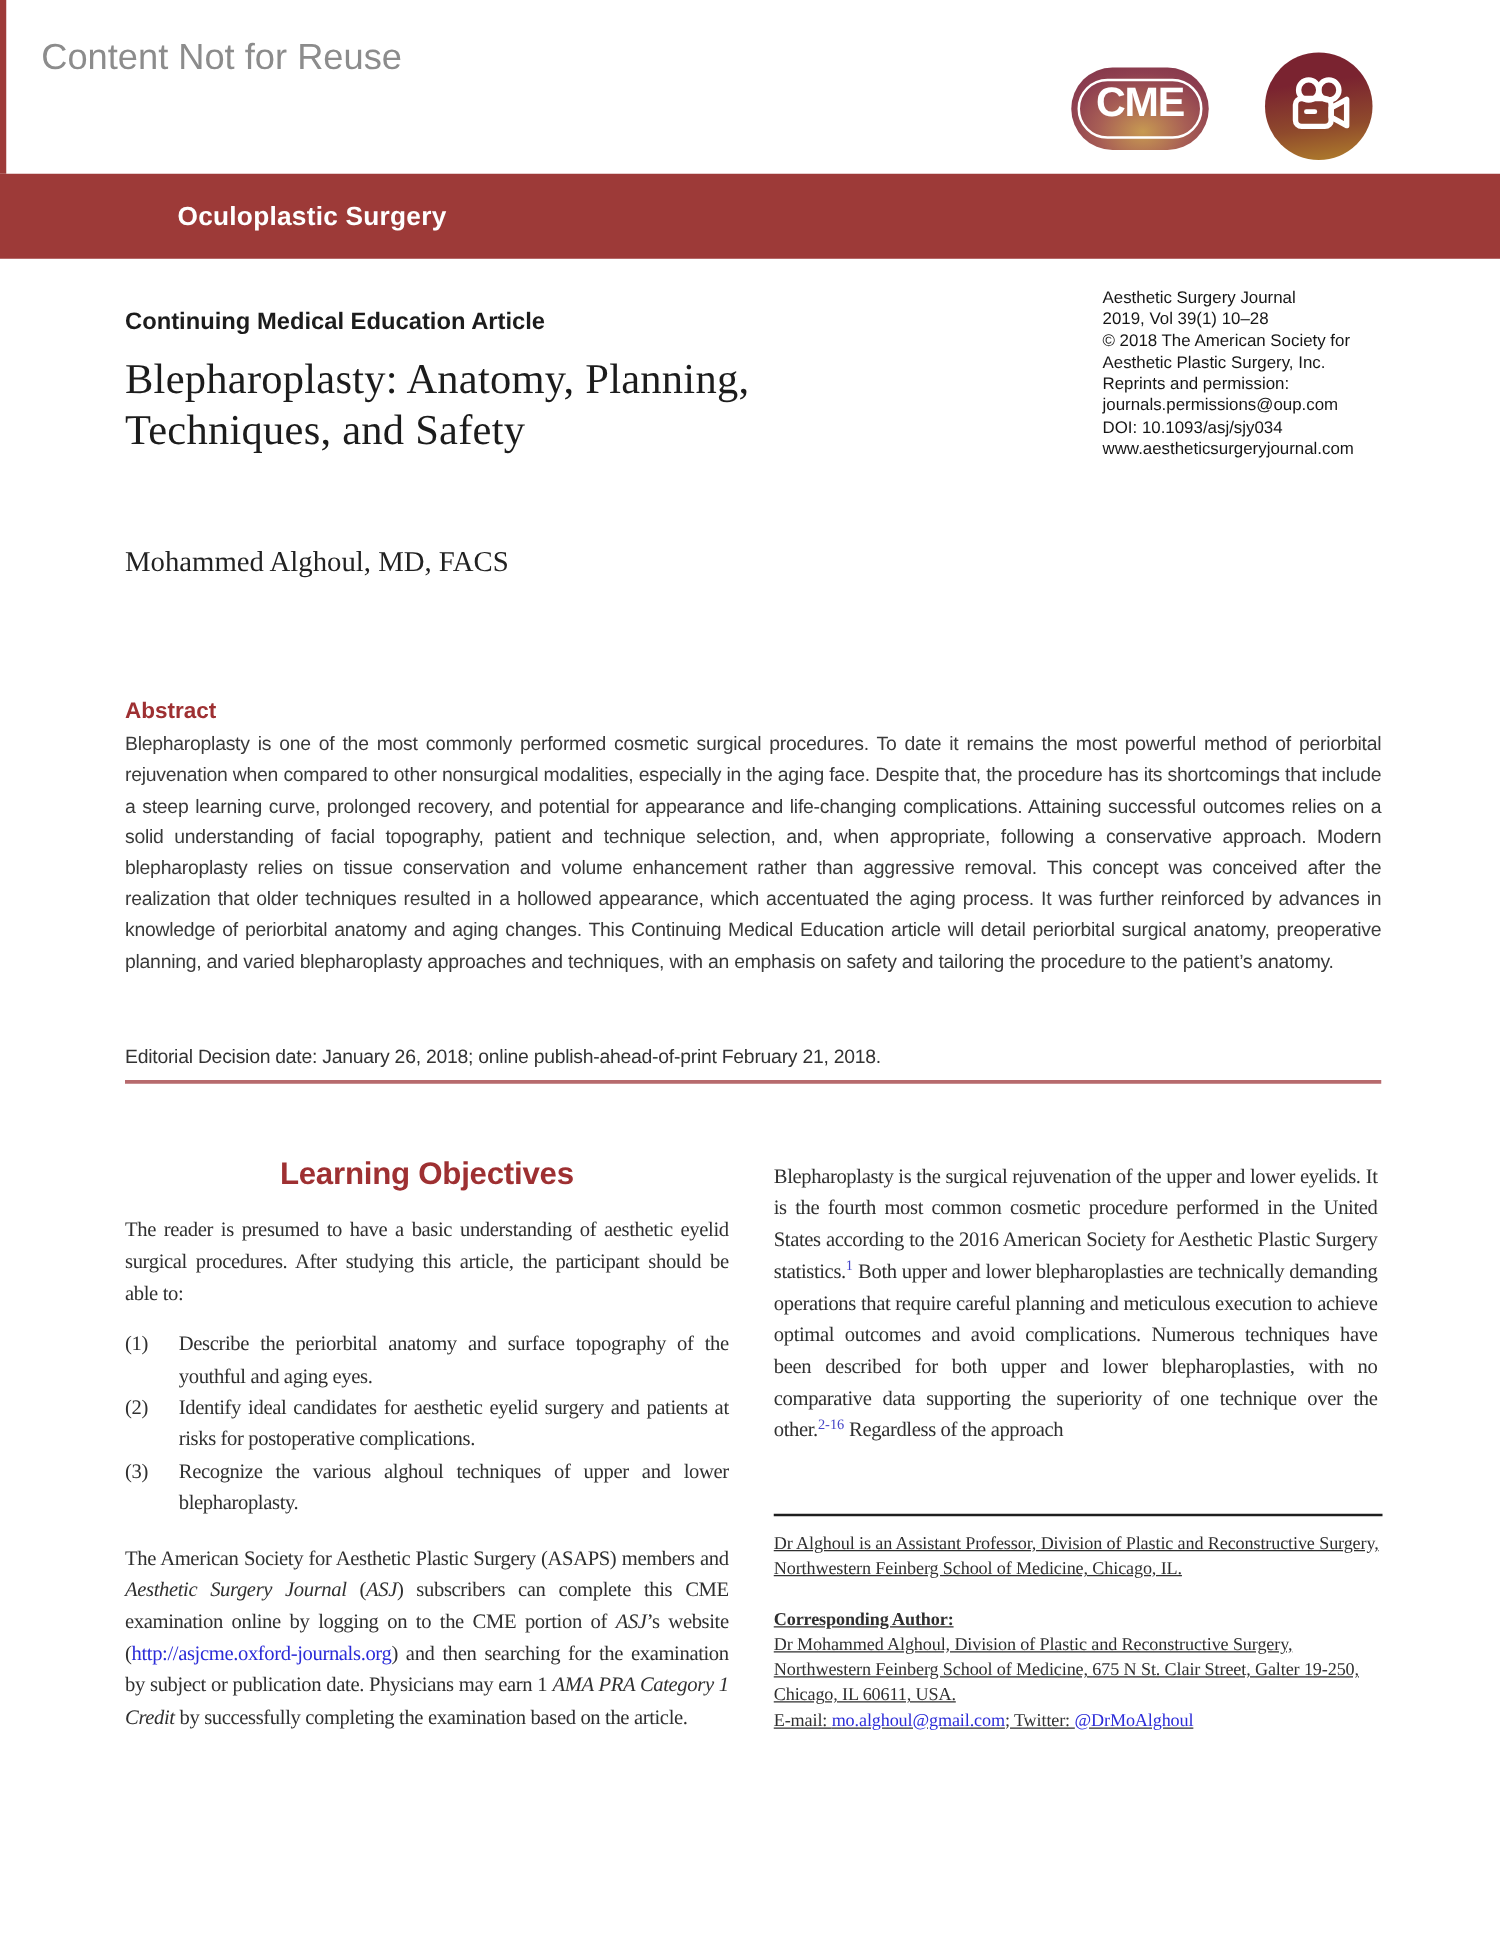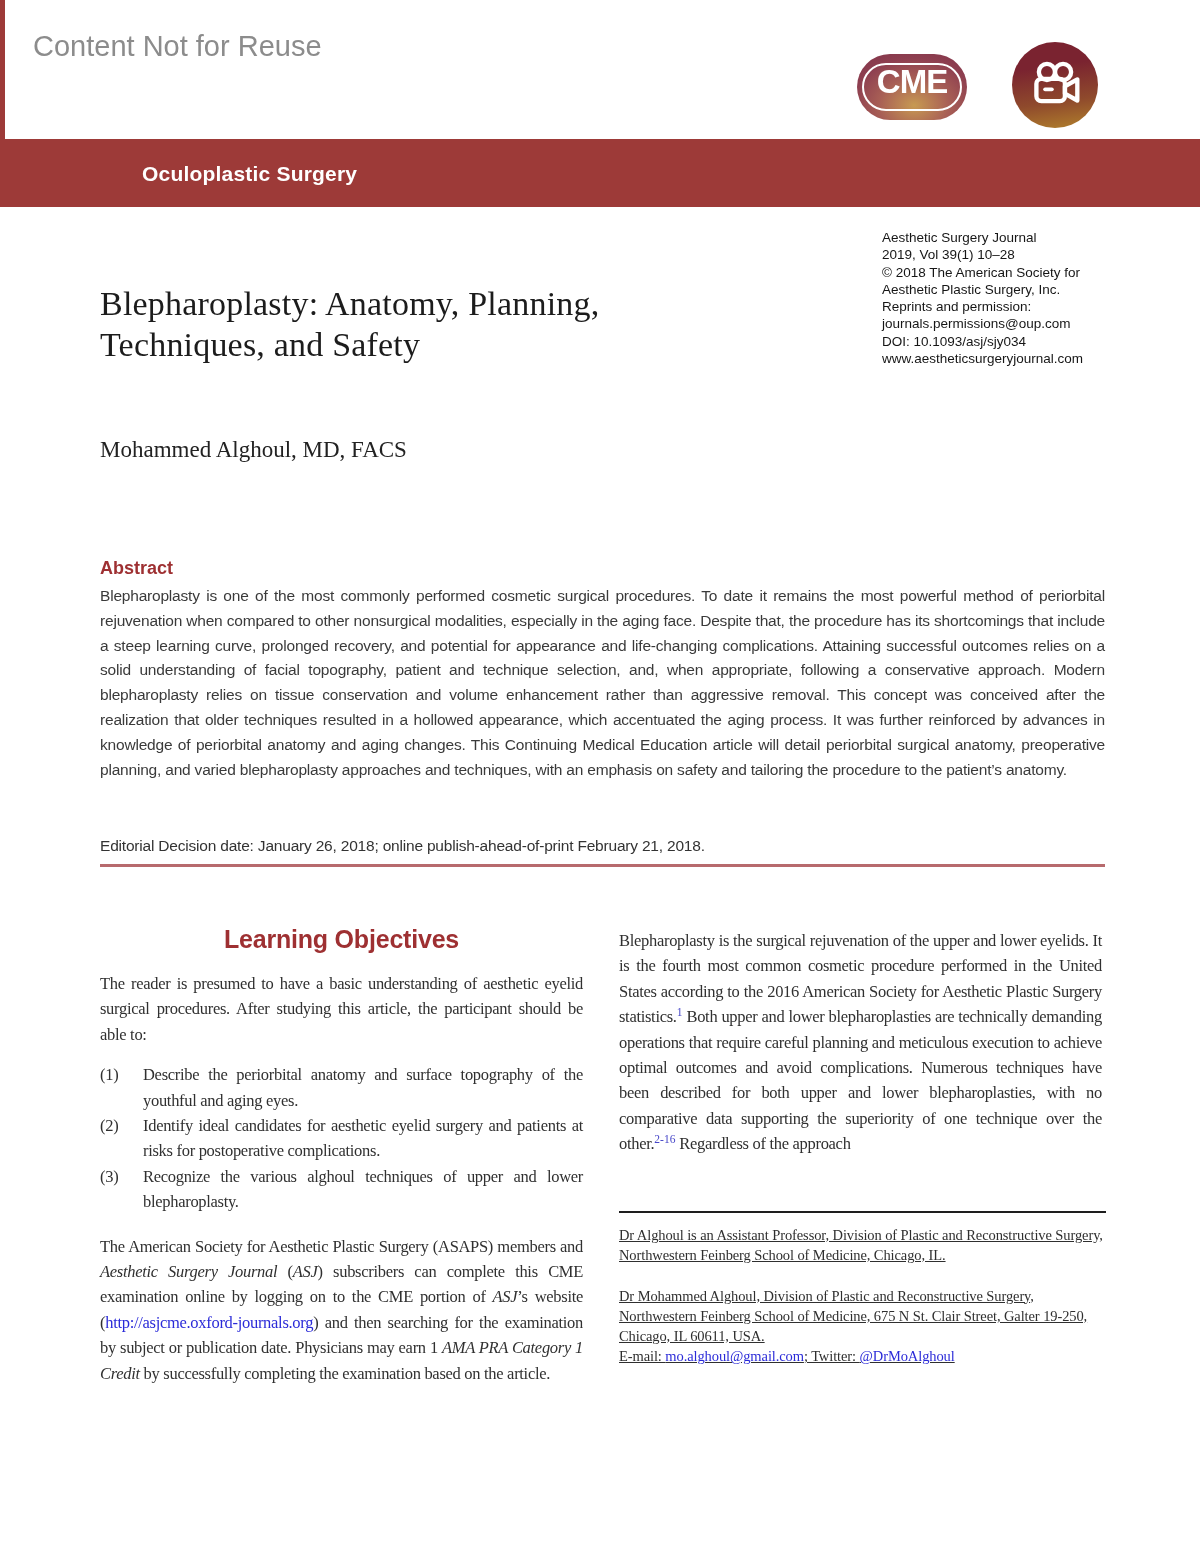--- a/index.html
+++ b/index.html
@@ -93,20 +93,21 @@
         <rect x="31" y="54" width="17" height="6" rx="3" fill="#ffffff" stroke="none"></rect>
         <path d="M66 52 L86 41 L86 75 L66 64 Z"></path>
       </svg>
     </span>
   </div>
 
   <div class="banner">
     <span class="banner-label">Oculoplastic Surgery</span>
   </div>
 
+  <div class="kicker">Continuing Medical Education Article</div>
 
   <div class="title">
     <div>Blepharoplasty: Anatomy, Planning,</div>
     <div>Techniques, and Safety</div>
   </div>
 
   <div class="journal-info">
     <div>Aesthetic Surgery Journal</div>
     <div>2019, Vol 39(1) 10–28</div>
     <div>© 2018 The American Society for</div>
@@ -146,17 +147,18 @@
     <div><span class="seg-n">The American Society for Aesthetic Plastic Surgery (ASAPS) members and </span><em class="seg-i">Aesthetic Surgery Journal</em><span class="seg-n"> (</span><em class="seg-i">ASJ</em><span class="seg-n">) subscribers can complete this CME examination online by logging on to the CME portion of </span><em class="seg-i">ASJ</em><span class="seg-n">’s website (</span><span class="seg-link">http://asjcme.oxford-journals.org</span><span class="seg-n">) and then searching for the examination by subject or publication date. Physicians may earn 1 </span><em class="seg-i">AMA PRA Category 1 Credit</em><span class="seg-n"> by successfully completing the examination based on the article.</span></div>
   </div>
 
   <div class="col col-right">
     <div><span class="seg-n">Blepharoplasty is the surgical rejuvenation of the upper and lower eyelids. It is the fourth most common cosmetic procedure performed in the United States according to the 2016 American Society for Aesthetic Plastic Surgery statistics.</span><sup class="seg-sup">1</sup><span class="seg-n"> Both upper and lower blepharoplasties are technically demanding operations that require careful planning and meticulous execution to achieve optimal outcomes and avoid complications. Numerous techniques have been described for both upper and lower blepharoplasties, with no comparative data supporting the superiority of one technique over the other.</span><sup class="seg-sup">2-16</sup><span class="seg-n"> Regardless of the approach</span></div>
   </div>
 
   <div class="footnote">
     <div class="footnote-rule"></div>
     <div class="fn-para">Dr Alghoul is an Assistant Professor, Division of Plastic and Reconstructive Surgery, Northwestern Feinberg School of Medicine, Chicago, IL.</div>
+    <div class="fn-bold">Corresponding Author:</div>
     <div>Dr Mohammed Alghoul, Division of Plastic and Reconstructive Surgery, Northwestern Feinberg School of Medicine, 675 N St. Clair Street, Galter 19-250, Chicago, IL 60611, USA.</div>
     <div><span class="seg-n">E-mail: </span><span class="seg-link">mo.alghoul@gmail.com</span><span class="seg-n">; Twitter: </span><span class="seg-link">@DrMoAlghoul</span></div>
   </div>
 
 </div>
 
 </body></html>

